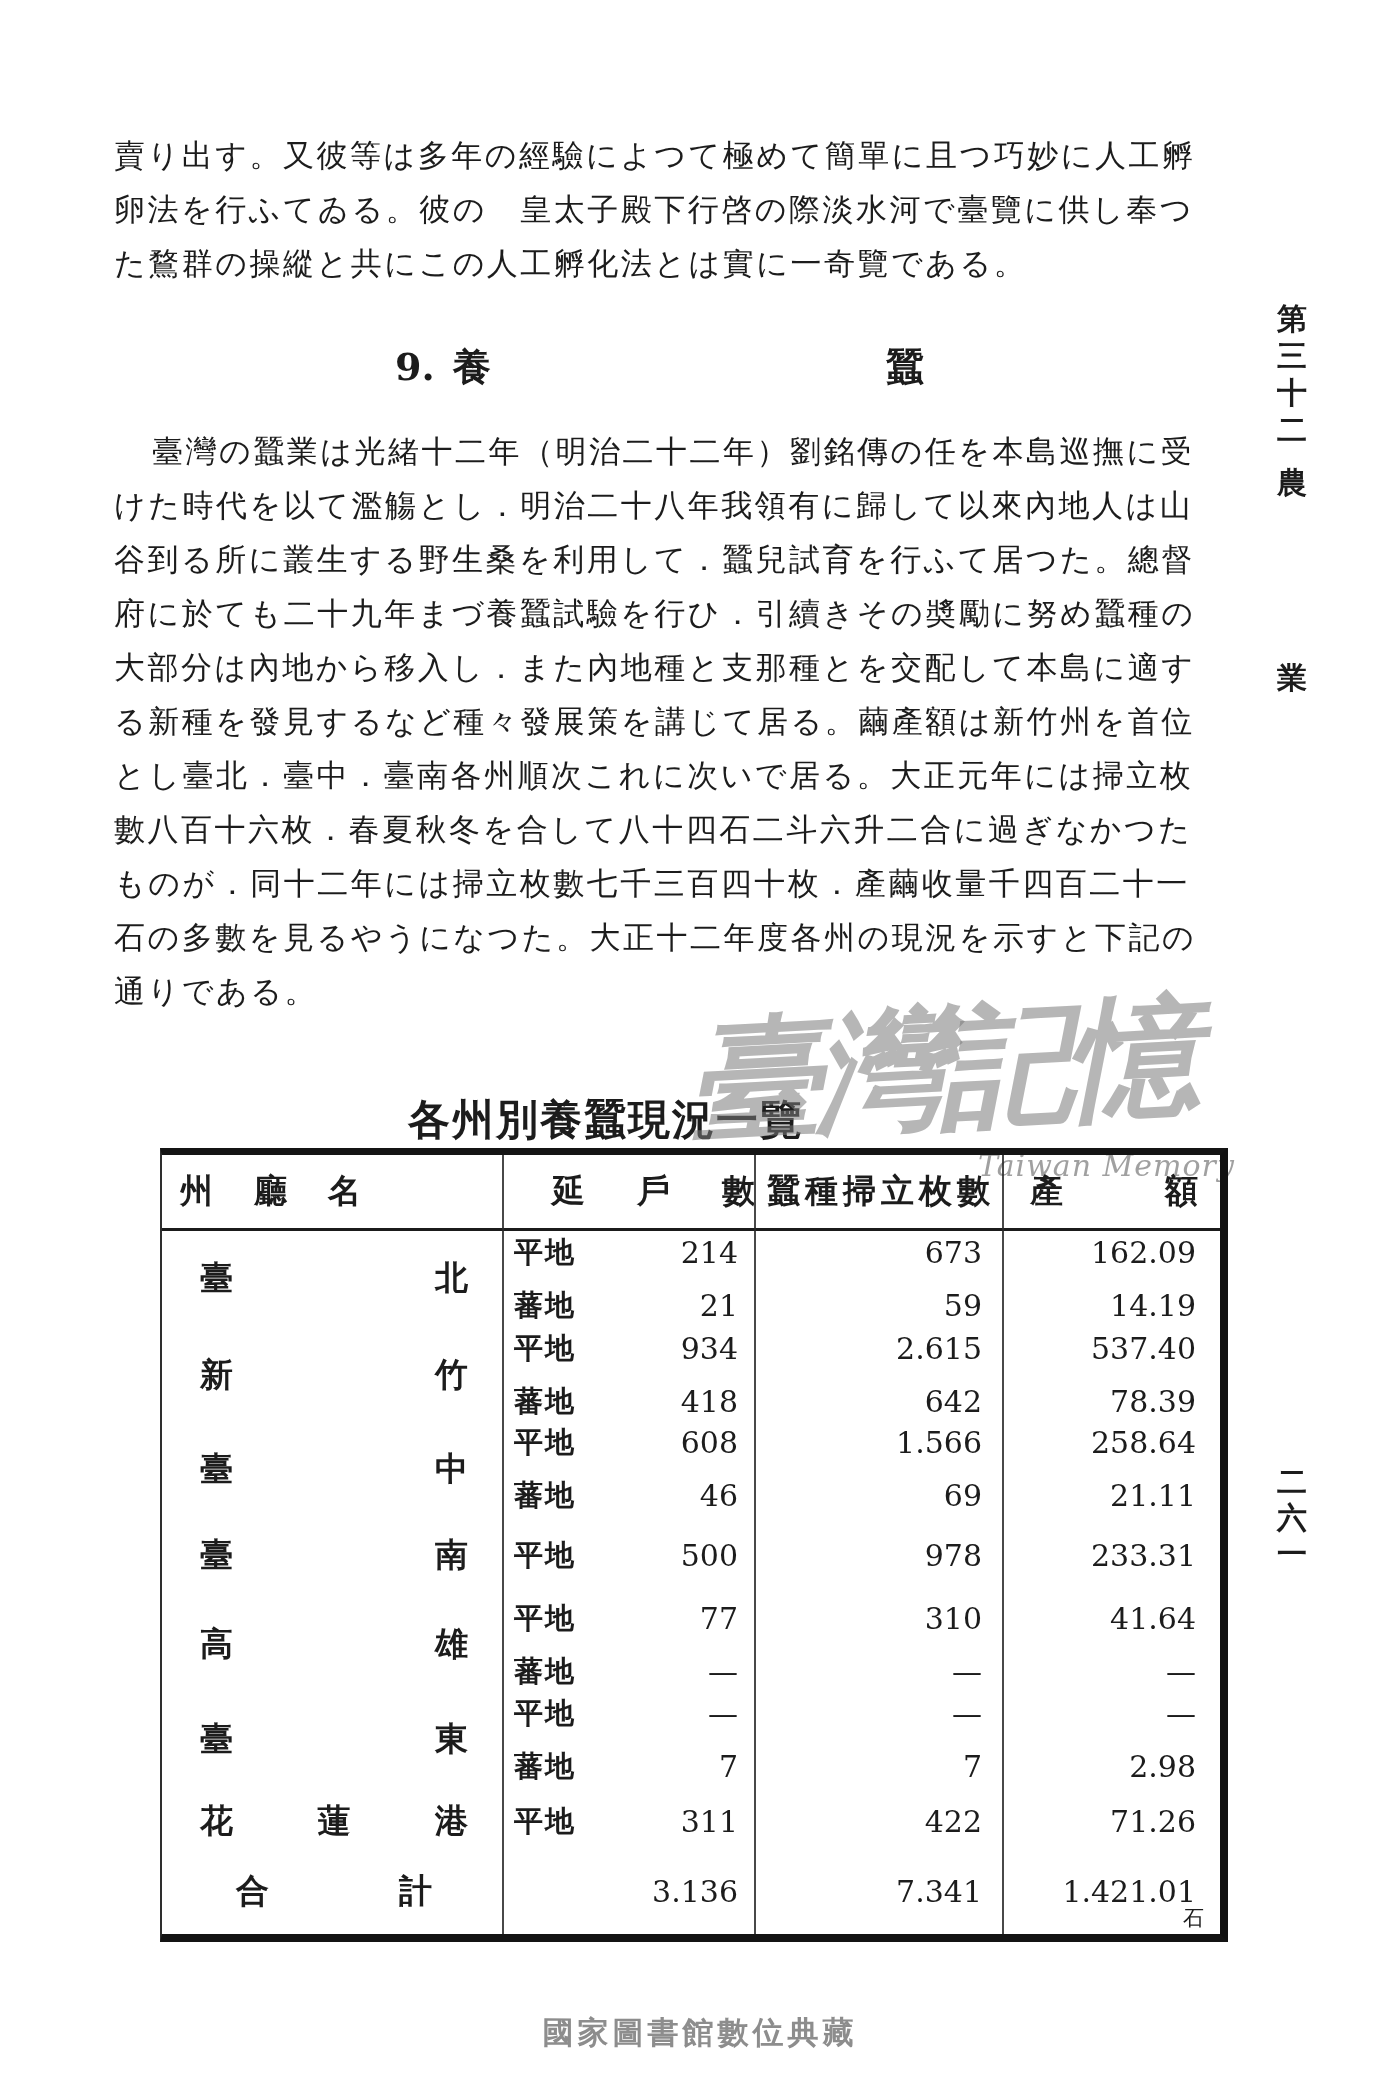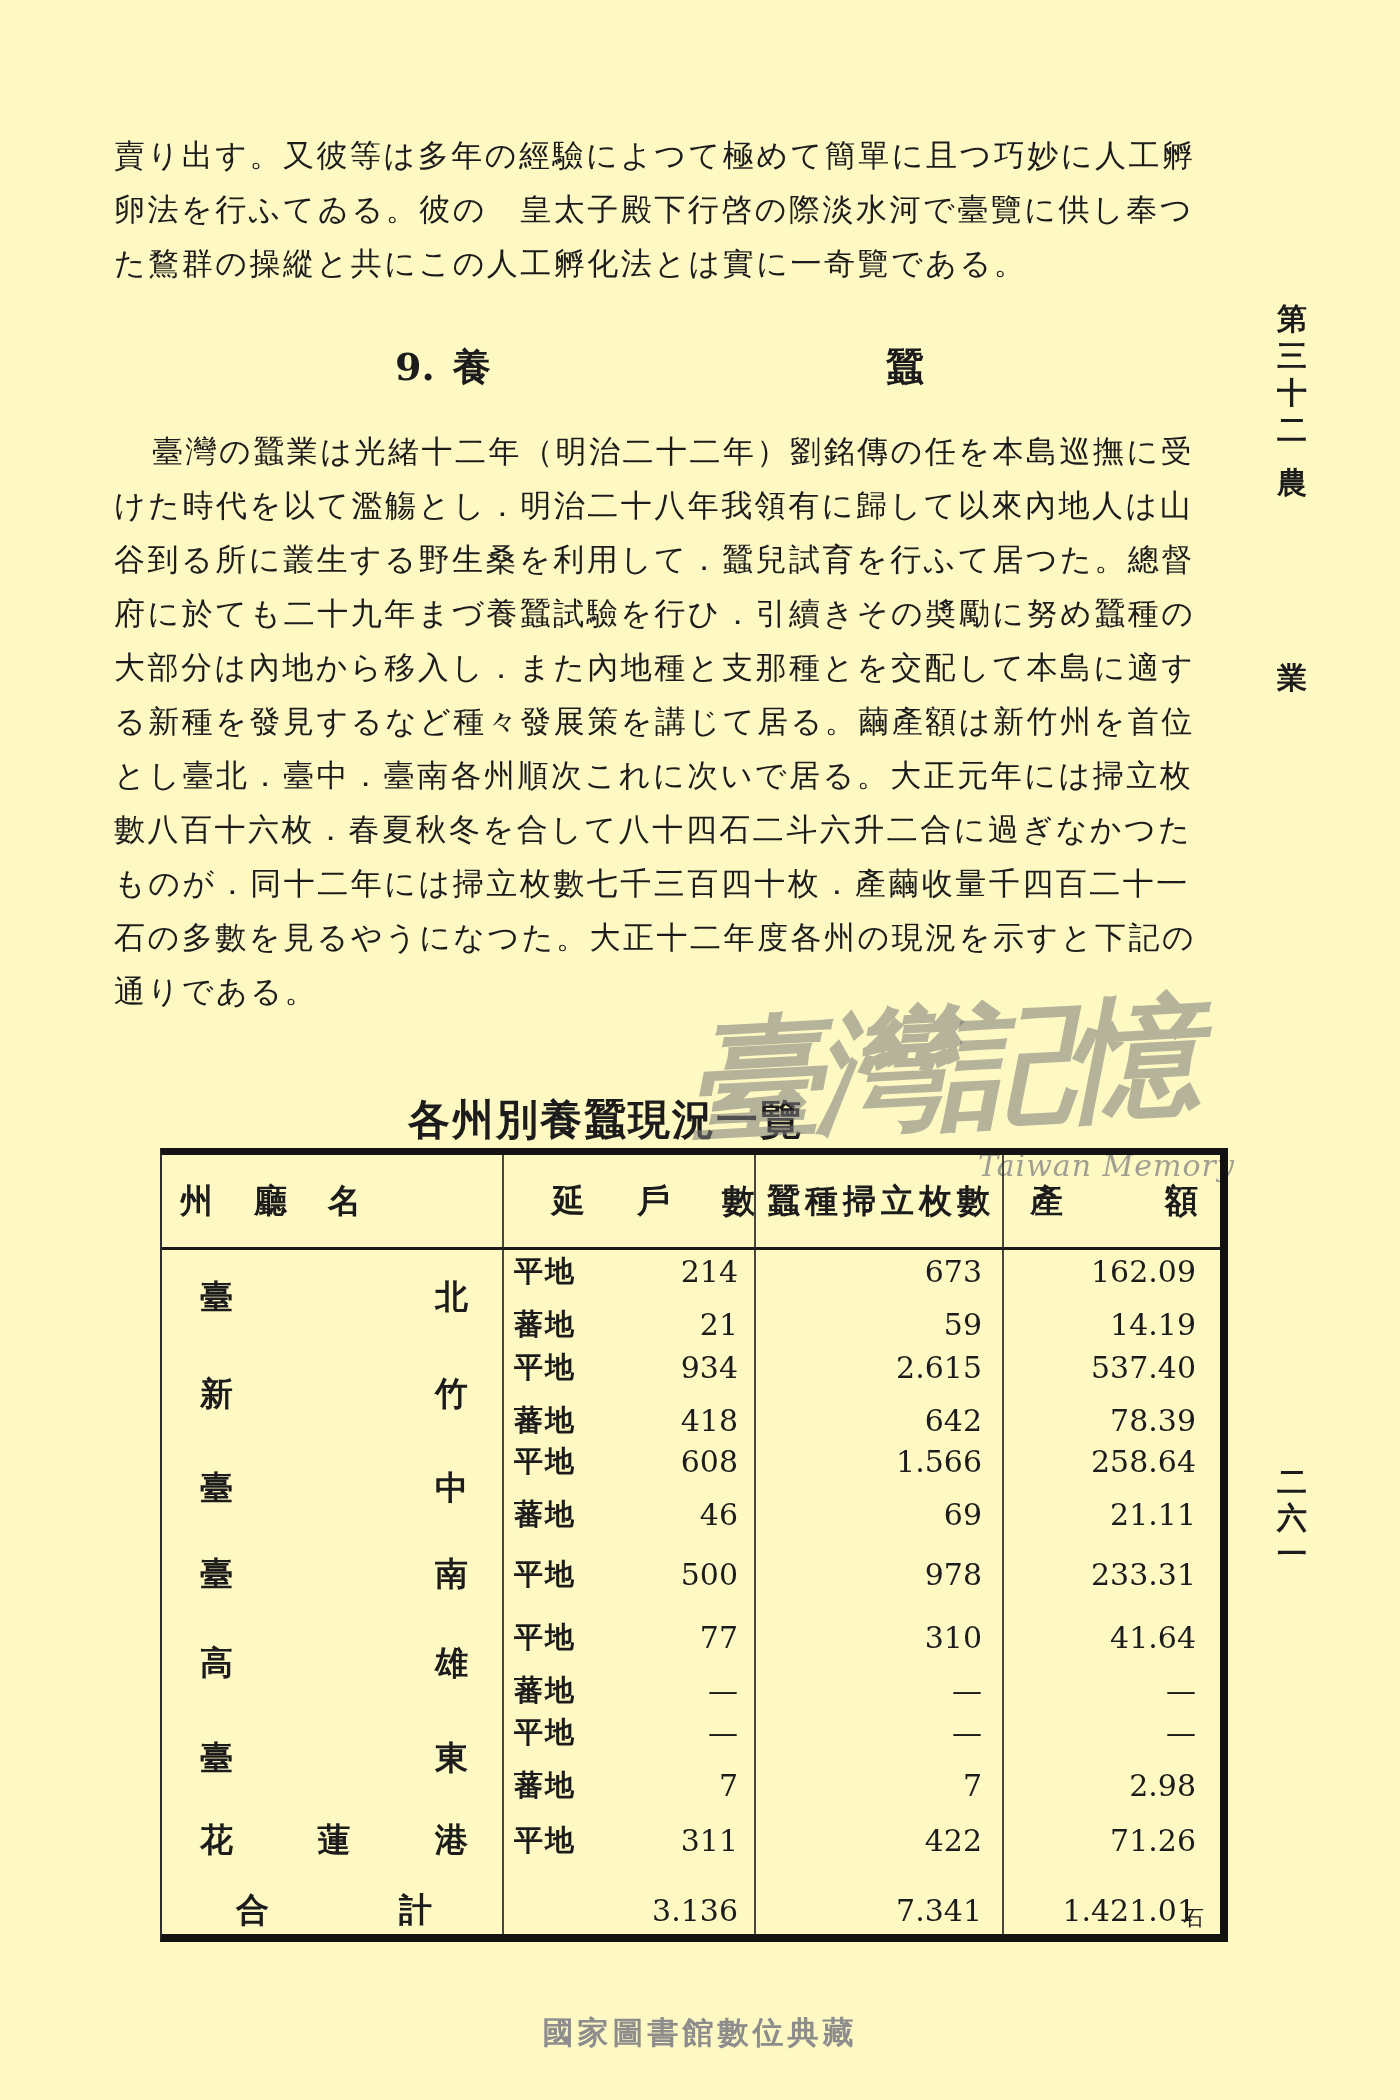--- a/index.html
+++ b/index.html
@@ -1,18 +1,18 @@
 <!DOCTYPE html>
 <html><head>
 <meta charset="utf-8">
 <style>
   html,body{margin:0;padding:0;background:#e8e8e4;}
   #page{
     position:relative; width:1400px; height:2100px; margin:0 auto;
-    background:#fef9c3; overflow:hidden;
+    background:#ffffff; overflow:hidden;
     font-family:"DejaVu Serif","Liberation Serif",serif;
     color:#1c1c1c;
   }
   
   .para{position:absolute; left:114px; width:1120px; font-size:31px; line-height:54px; letter-spacing:2.5px; font-weight:500;}
   #para1{top:128px;}
   #para2{top:424px;}
   #para2 div:first-child{text-indent:38px;}
   
   #heading{position:absolute; left:395px; top:342px; font-size:38px; font-weight:700; display:flex; align-items:baseline;}
@@ -41,21 +41,21 @@
   #subject-bottom{margin-top:158px;}
   #page-no{top:1464px; line-height:36px;}
   
   #tbl{
     position:absolute; left:160px; top:1148px; width:1068px; height:794px; box-sizing:border-box;
     border-top:7px solid #141414; border-bottom:8px solid #141414;
     border-left:2px solid #2e2e2e; border-right:8px solid #111;
   }
   .vline{position:absolute; top:0; bottom:0; width:2px; background:rgba(40,40,40,0.85);}
   #vline1{left:340px;} #vline2{left:592px;} #vline3{left:840px;}
-  #thead{display:flex; height:95px; align-items:center; border-bottom:3px solid #1b1b1b; font-size:33px; font-weight:700; box-sizing:border-box;}
+  #thead{display:flex; height:76px; align-items:center; border-bottom:3px solid #1b1b1b; font-size:33px; font-weight:700; box-sizing:border-box;}
   .h1{width:340px; padding-left:18px; letter-spacing:41px; box-sizing:border-box; overflow:hidden; white-space:nowrap;}
   .h2{width:252px; padding-left:50px; letter-spacing:52px; box-sizing:border-box; overflow:hidden; white-space:nowrap;}
   .h3{width:248px; padding-left:13px; letter-spacing:5px;  box-sizing:border-box; overflow:hidden; white-space:nowrap;}
   .h4{flex:1;      padding-left:28px; letter-spacing:102px;box-sizing:border-box; overflow:hidden; white-space:nowrap;}
   #tbody{display:flex; flex-direction:column;}
   .t-group{display:flex; align-items:center;}
   .t-group:nth-child(1){height:95px}.t-group:nth-child(2){height:98px}
   .t-group:nth-child(3){height:90px}.t-group:nth-child(4){height:82px}
   .t-group:nth-child(5){height:97px}.t-group:nth-child(6){height:93px}
   .t-group:nth-child(7){height:70px}.t-group:nth-child(8){height:71px}

